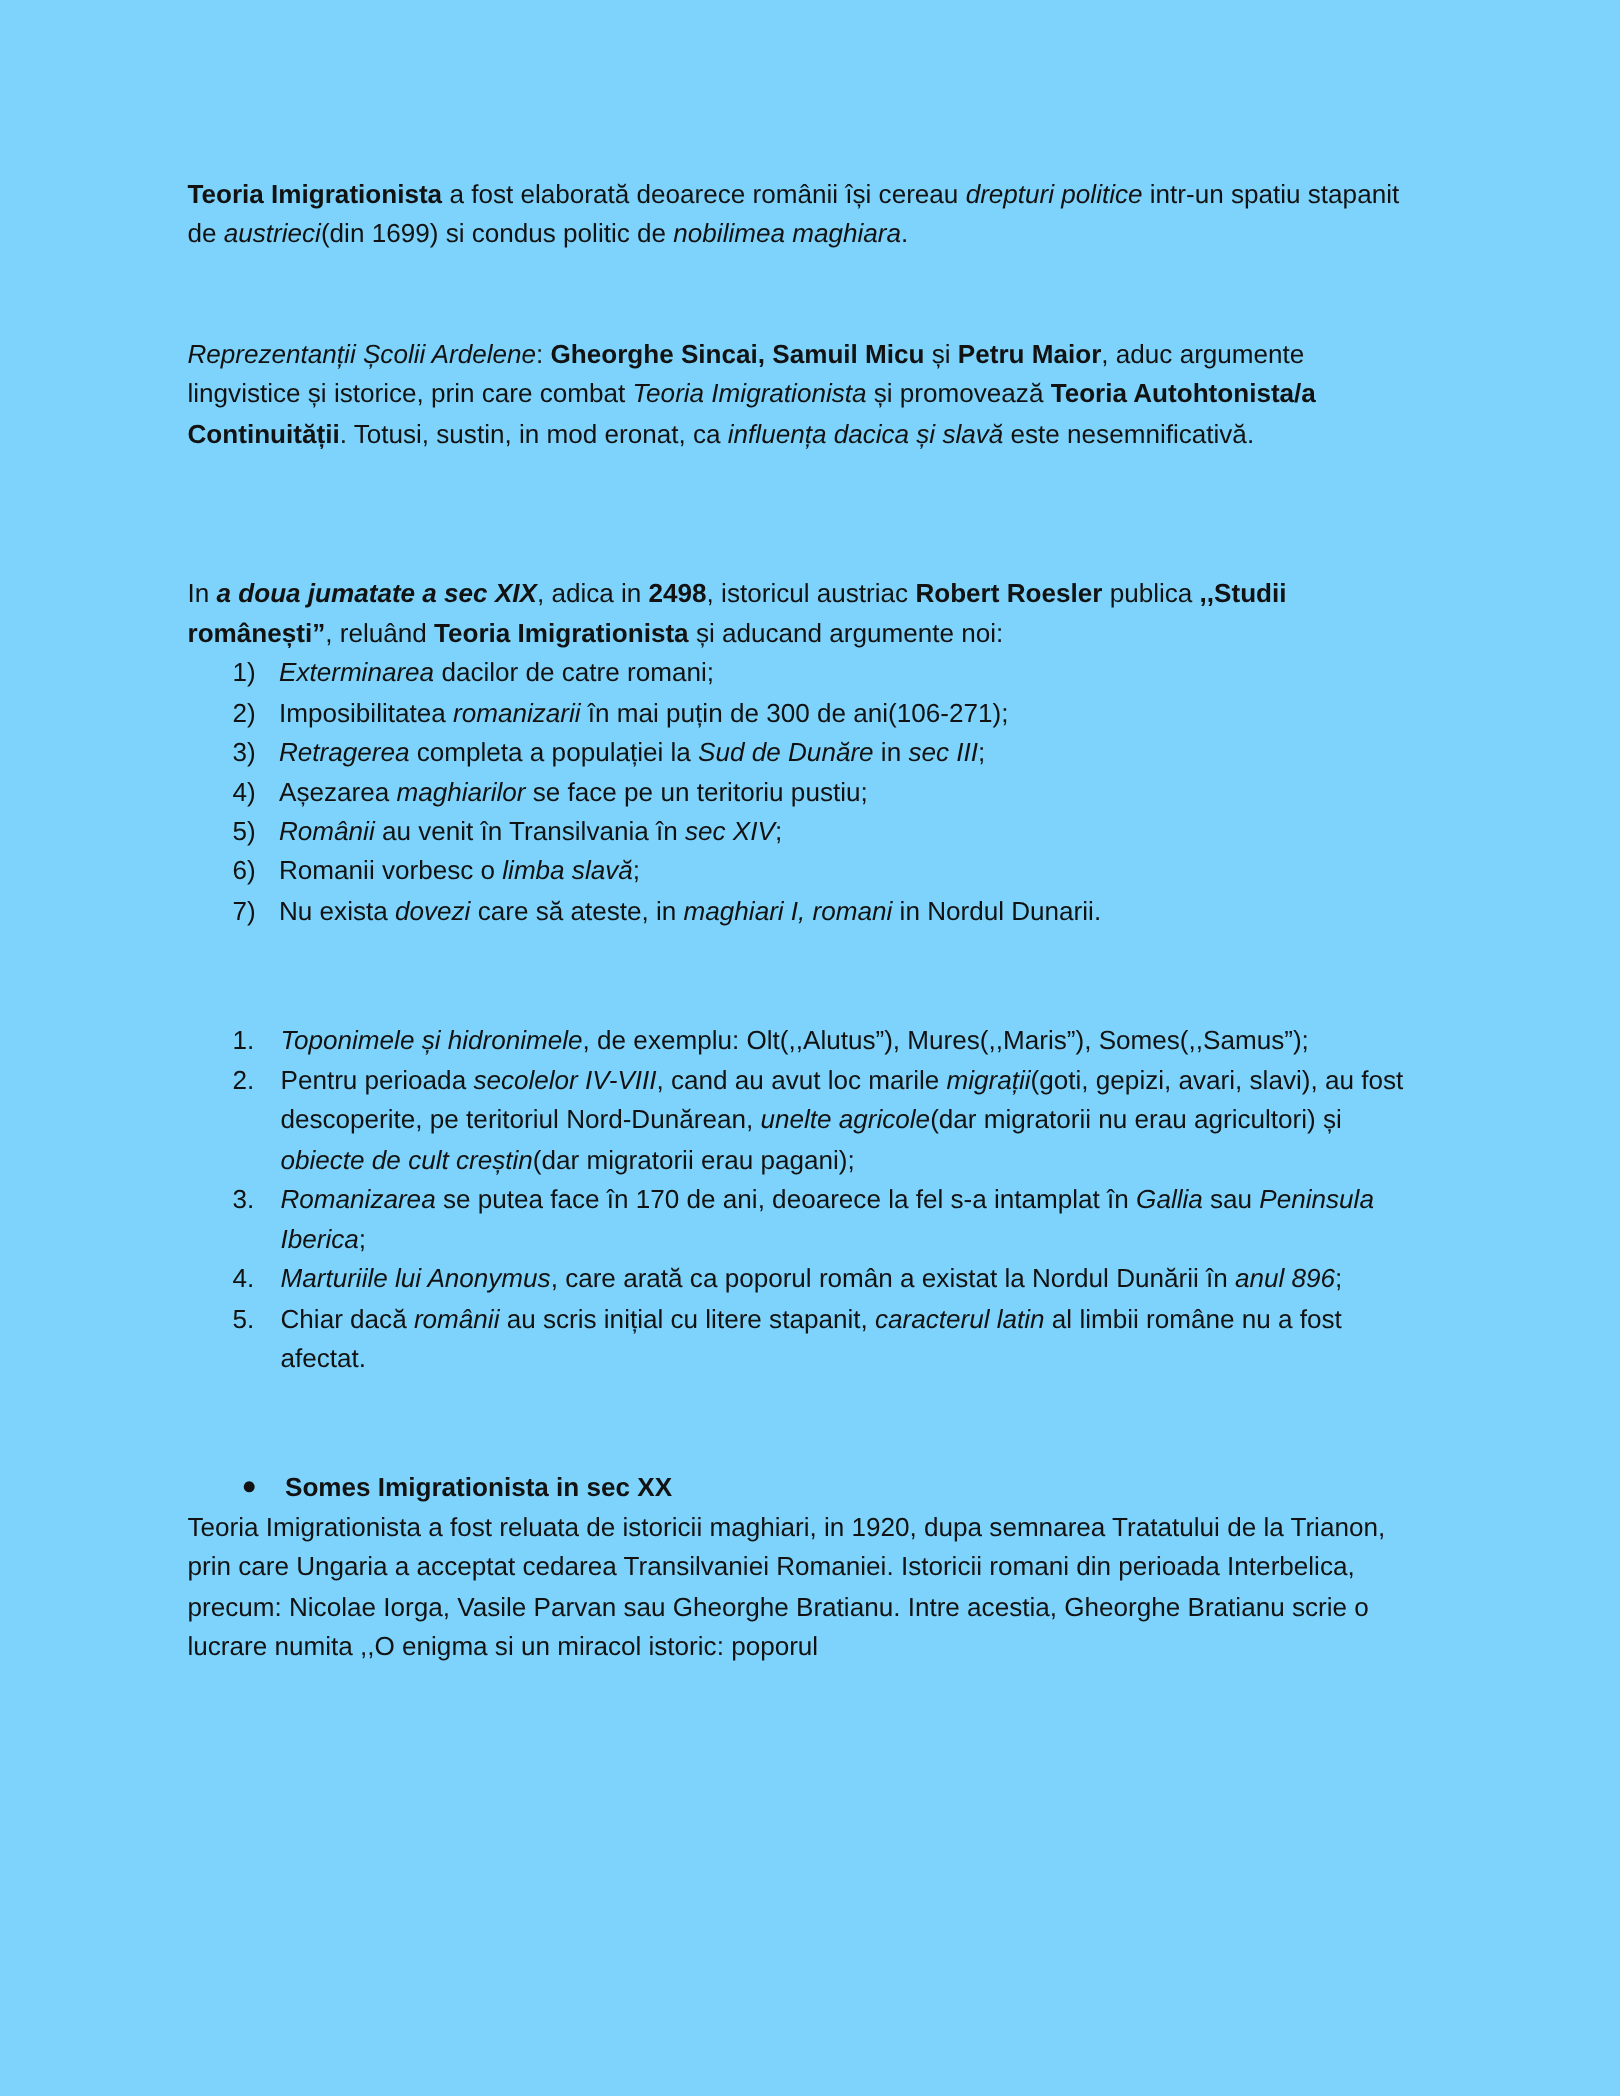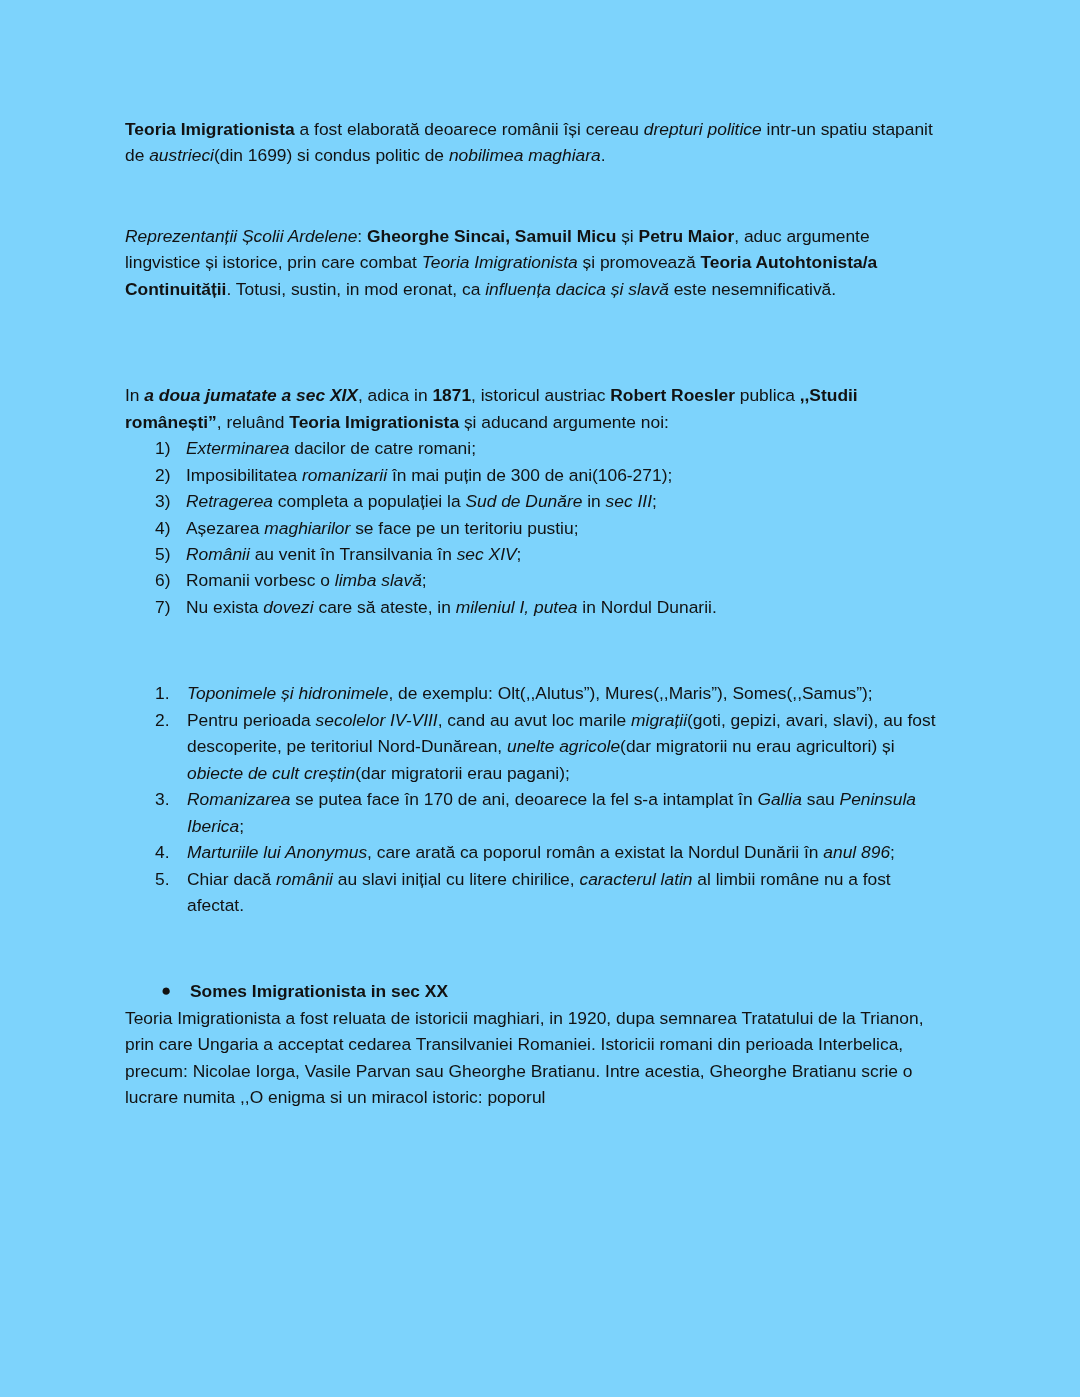--- a/index.html
+++ b/index.html
@@ -88,41 +88,41 @@
 
     <div class="gap-lg"></div>
 
     <p class="para"><span class="i">Reprezentanții Școlii Ardelene</span><span>: </span><span class="b">Gheorghe Sincai, Samuil Micu</span><span> și </span><span class="b">Petru Maior</span><span>, aduc argumente lingvistice și istorice, prin care combat </span><span class="i">Teoria Imigrationista</span><span> și promovează </span><span class="b">Teoria Autohtonista/a Continuității</span><span>. Totusi, sustin, in mod eronat, ca </span><span class="i">influența dacica și slavă</span><span> este nesemnificativă.</span></p>
 
     <div class="gap-sm"></div>
 
 
     <div class="gap-xl"></div>
 
-    <p class="para"><span>In </span><span class="bi">a doua jumatate a sec XIX</span><span>, adica in </span><span class="b">1871</span><span>, istoricul austriac </span><span class="b">Robert Roesler</span><span> publica </span><span class="b">,,Studii românești”</span><span>, reluând </span><span class="b">Teoria Imigrationista</span><span> și aducand argumente noi:</span></p>
+    <p class="para"><span>In </span><span class="bi">a doua jumatate a sec XIX</span><span>, adica in </span><span class="b">2498</span><span>, istoricul austriac </span><span class="b">Robert Roesler</span><span> publica </span><span class="b">,,Studii românești”</span><span>, reluând </span><span class="b">Teoria Imigrationista</span><span> și aducand argumente noi:</span></p>
 
     <ol class="num-list paren">
       <li><span class="marker">1)</span><span class="i">Exterminarea</span><span> dacilor de catre romani;</span></li>
       <li><span class="marker">2)</span><span>Imposibilitatea </span><span class="i">romanizarii</span><span> în mai puțin de 300 de ani(106-271);</span></li>
       <li><span class="marker">3)</span><span class="i">Retragerea</span><span> completa a populației la </span><span class="i">Sud de Dunăre</span><span> in </span><span class="i">sec III</span><span>;</span></li>
       <li><span class="marker">4)</span><span>Așezarea </span><span class="i">maghiarilor</span><span> se face pe un teritoriu pustiu;</span></li>
       <li><span class="marker">5)</span><span class="i">Românii</span><span> au venit în Transilvania în </span><span class="i">sec XIV</span><span>;</span></li>
       <li><span class="marker">6)</span><span>Romanii vorbesc o </span><span class="i">limba slavă</span><span>;</span></li>
-      <li><span class="marker">7)</span><span>Nu exista </span><span class="i">dovezi</span><span> care să ateste, in </span><span class="i">mileniul I, putea</span><span> in Nordul Dunarii.</span></li>
+      <li><span class="marker">7)</span><span>Nu exista </span><span class="i">dovezi</span><span> care să ateste, in </span><span class="i">maghiari I, romani</span><span> in Nordul Dunarii.</span></li>
     </ol>
 
     <div class="gap-xxl"></div>
 
 
     <ol class="num-list dot">
       <li><span class="marker">1.</span><span class="i">Toponimele și hidronimele</span><span>, de exemplu: Olt(,,Alutus”), Mures(,,Maris”), Somes(,,Samus”);</span></li>
       <li><span class="marker">2.</span><span>Pentru perioada </span><span class="i">secolelor IV-VIII</span><span>, cand au avut loc marile </span><span class="i">migrații</span><span>(goti, gepizi, avari, slavi), au fost descoperite, pe teritoriul Nord-Dunărean, </span><span class="i">unelte agricole</span><span>(dar migratorii nu erau agricultori) și </span><span class="i">obiecte de cult creștin</span><span>(dar migratorii erau pagani);</span></li>
       <li><span class="marker">3.</span><span class="i">Romanizarea</span><span> se putea face în 170 de ani, deoarece la fel s-a intamplat în </span><span class="i">Gallia</span><span> sau </span><span class="i">Peninsula Iberica</span><span>;</span></li>
       <li><span class="marker">4.</span><span class="i">Marturiile lui Anonymus</span><span>, care arată ca poporul român a existat la Nordul Dunării în </span><span class="i">anul 896</span><span>;</span></li>
-      <li><span class="marker">5.</span><span>Chiar dacă </span><span class="i">românii</span><span> au slavi inițial cu litere chirilice, </span><span class="i">caracterul latin</span><span> al limbii române nu a fost afectat.</span></li>
+      <li><span class="marker">5.</span><span>Chiar dacă </span><span class="i">românii</span><span> au scris inițial cu litere stapanit, </span><span class="i">caracterul latin</span><span> al limbii române nu a fost afectat.</span></li>
     </ol>
 
     <div class="gap-xxl"></div>
 
     <ul class="bullet-list">
       <li><span class="bullet-glyph">●</span><span>Somes Imigrationista in sec XX</span></li>
     </ul>
 
     <p class="para"><span>Teoria Imigrationista a fost reluata de istoricii maghiari, in 1920, dupa semnarea Tratatului de la Trianon, prin care Ungaria a acceptat cedarea Transilvaniei Romaniei. Istoricii romani din perioada Interbelica, precum: Nicolae Iorga, Vasile Parvan sau Gheorghe Bratianu. Intre acestia, Gheorghe Bratianu scrie o lucrare numita ,,O enigma si un miracol istoric: poporul</span></p>
 

